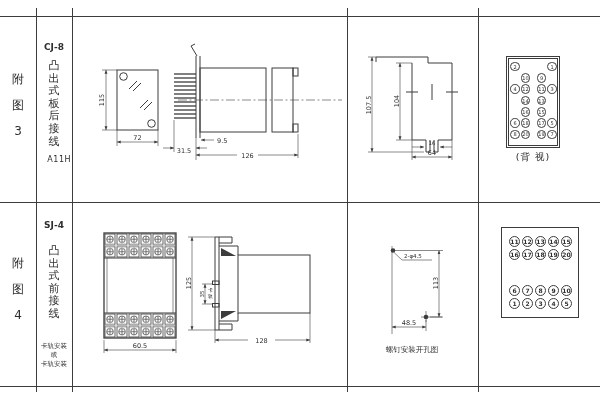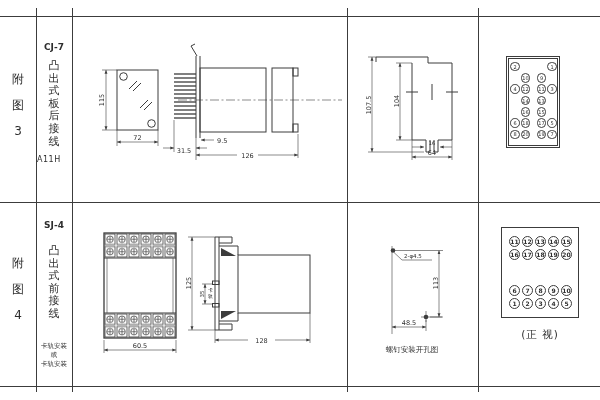--- a/index.html
+++ b/index.html
@@ -5,21 +5,21 @@
 *{margin:0;padding:0;box-sizing:border-box}
 html,body{width:600px;height:400px;background:#fff}
 body{position:relative;overflow:hidden;font-family:"DejaVu Sans","Liberation Sans",sans-serif;color:#2e2e2e}
 .page{position:absolute;inset:0;background:#fff}
 .hl{position:absolute;left:0;width:600px;height:0;border-top:1px solid #3c3c3c}
 .vl{position:absolute;top:8px;height:384px;width:0;border-left:1px solid #3c3c3c}
 .vstack{position:absolute;display:flex;flex-direction:column;align-items:center}
 .idx span{font-size:12px;line-height:26px}
 .typ span{font-size:11px;line-height:12.6px}
 .model{position:absolute;font-size:9px;font-weight:bold;text-align:center}
-.code{position:absolute;font-size:8px;text-align:left;letter-spacing:.5px}
+.code{position:absolute;font-size:8px;text-align:right;letter-spacing:.5px}
 .note{position:absolute;font-size:6.5px;line-height:9px;text-align:center}
 .cap{position:absolute;font-size:9.5px;text-align:center;letter-spacing:1px}
 svg.draw{position:absolute;overflow:visible}
 svg .s{stroke:#3c3c3c;stroke-width:1;fill:none}
 svg .sw{stroke-width:1.3}
 svg .thin{stroke-width:.6}
 svg text{font-family:"DejaVu Sans",sans-serif;font-size:6.5px;fill:#2e2e2e;stroke:none}
 svg text.t5{font-size:5px}
 svg text.t55{font-size:5.5px}
 svg text.t7{font-size:7.5px}
@@ -65,21 +65,21 @@
   <div class="vl" style="left:36px"></div>
   <div class="vl" style="left:72px"></div>
   <div class="vl" style="left:347px"></div>
   <div class="vl" style="left:478px"></div>
 
   <div class="vstack idx" style="left:4px;top:66px;width:28px">
       <span>附</span>
       <span>图</span>
       <span>3</span>
     </div>
-  <div class="model" style="left:37px;top:42px;width:34px">CJ-7</div>
+  <div class="model" style="left:37px;top:42px;width:34px">CJ-8</div>
   <div class="vstack typ" style="left:37px;top:60px;width:34px">
       <span>凸</span>
       <span>出</span>
       <span>式</span>
       <span>板</span>
       <span>后</span>
       <span>接</span>
       <span>线</span>
     </div>
   <div class="code" style="left:37px;top:155px;width:34px">A11H</div>
@@ -218,20 +218,21 @@
         <span class="circ s9"></span>
         <span class="circ s9">17</span>
         <span class="circ s9">5</span>
         <span class="circ s9">8</span>
         <span class="circ s9">20</span>
         <span class="circ s9"></span>
         <span class="circ s9">19</span>
         <span class="circ s9">7</span>
       </div>
   </div>
+  <div class="cap" style="left:496px;top:151px;width:74px">(背 视)</div>
 
   <div class="vstack idx" style="left:4px;top:250px;width:28px">
       <span>附</span>
       <span>图</span>
       <span>4</span>
     </div>
   <div class="model" style="left:37px;top:220px;width:34px">SJ-4</div>
   <div class="vstack typ" style="left:37px;top:245px;width:34px">
       <span>凸</span>
       <span>出</span>
@@ -349,15 +350,14 @@
         <span class="circ m">8</span>
         <span class="circ m">9</span>
         <span class="circ m">10</span>
         <span class="circ m">1</span>
         <span class="circ m">2</span>
         <span class="circ m">3</span>
         <span class="circ m">4</span>
         <span class="circ m">5</span>
       </div>
   </div>
-  <div class="cap" style="left:496px;top:328px;width:88px;font-size:10.5px">(正 视)</div>
 
 </div>
 
 </body></html>

